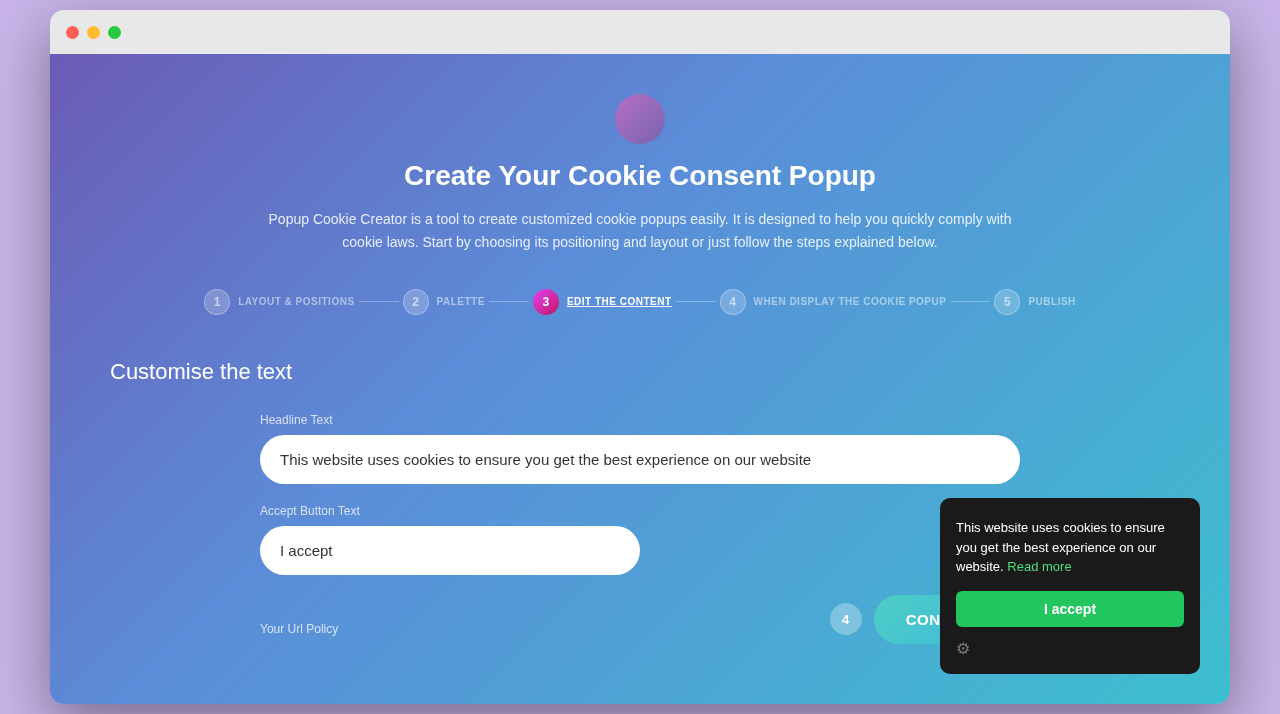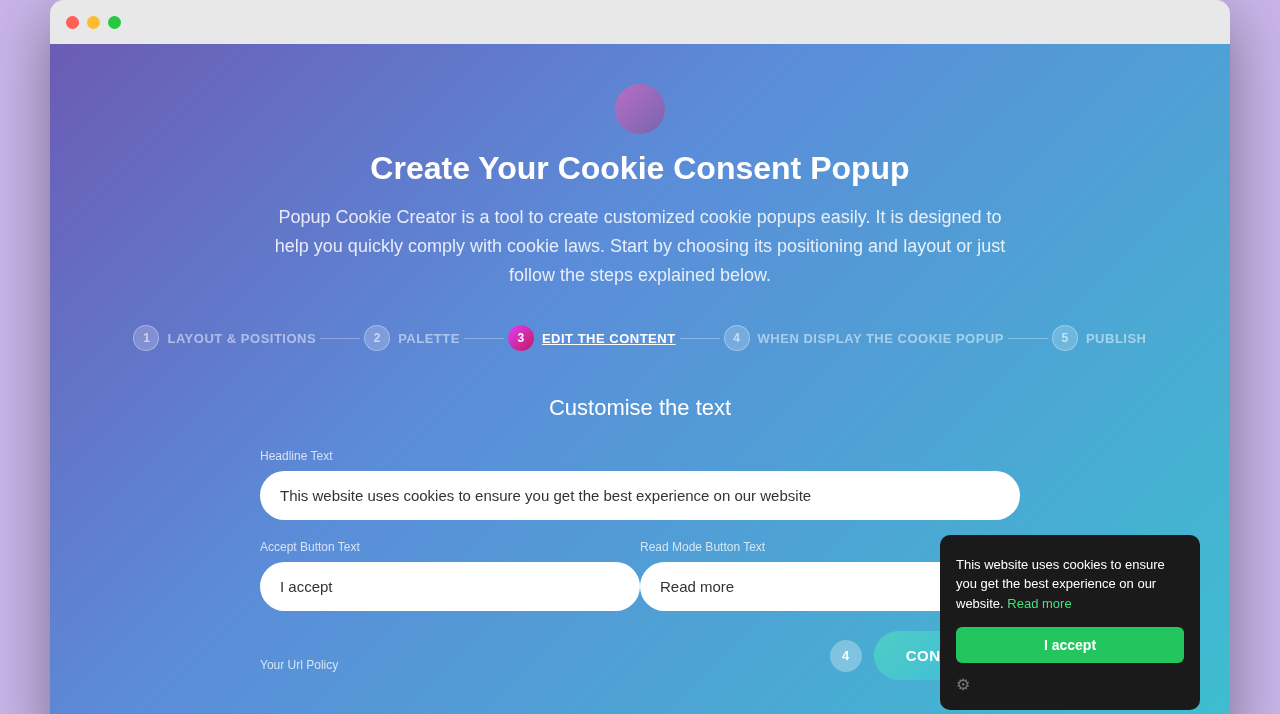--- a/index.html
+++ b/index.html
@@ -55,29 +55,29 @@
       width: 50px;
       height: 50px;
       border-radius: 50%;
       background: linear-gradient(135deg, #c96ac4 0%, #7b5ea7 100%);
       opacity: 0.85;
     }
 
     .page-title {
       text-align: center;
       color: white;
-      font-size: 32px;
+      font-size: 28px;
       font-weight: 600;
       margin-bottom: 16px;
     }
 
     .page-subtitle {
       text-align: center;
       color: rgba(255,255,255,0.85);
-      font-size: 18px;
+      font-size: 14px;
       max-width: 760px;
       margin: 0 auto 36px;
       line-height: 1.6;
     }
 
     .steps-nav {
       display: flex;
       align-items: center;
       justify-content: center;
       gap: 0;
@@ -113,37 +113,36 @@
       color: rgba(255,255,255,0.6);
       border: 1px solid rgba(255,255,255,0.3);
     }
 
     .step-number.active {
       background: linear-gradient(135deg, #e040fb, #c2185b);
       color: white;
     }
 
     .step-label {
-      font-size: 13px;
+      font-size: 10px;
       font-weight: 600;
       letter-spacing: 0.5px;
       text-transform: uppercase;
     }
 
     .step-label.inactive {
       color: rgba(255,255,255,0.5);
     }
 
     .step-label.active {
       color: white;
       text-decoration: underline;
     }
 
     .section-title {
-      text-align: center;
       color: white;
       font-size: 22px;
       font-weight: 500;
       margin-bottom: 28px;
     }
 
     .form-container {
       max-width: 760px;
       margin: 0 auto;
     }
@@ -315,24 +314,20 @@
       <div class="field-group">
         <label class="field-label">Headline Text</label>
         <input class="text-input" type="text" value="This website uses cookies to ensure you get the best experience on our website" placeholder="This website uses cookies to ensure you get the best experience on our website" style="">
       </div>
 
       <div class="two-col">
         <div class="field-group">
           <label class="field-label">Accept Button Text</label>
           <input class="text-input" type="text" value="I accept" placeholder="I accept" style="">
         </div>
-        <div class="field-group">
-          <label class="field-label">Read Mode Button Text</label>
-          <input class="text-input" type="text" value="Read more" placeholder="Read more" style="">
-        </div>
       </div>
 
       <div class="bottom-row">
         <div class="field-group" style="margin-bottom:0;">
           <label class="field-label">Your Url Policy</label>
         </div>
         <div class="continue-btn-wrap">
           <div class="step-num-badge">4</div>
           <button class="continue-btn">CONTINUE</button>
         </div>

